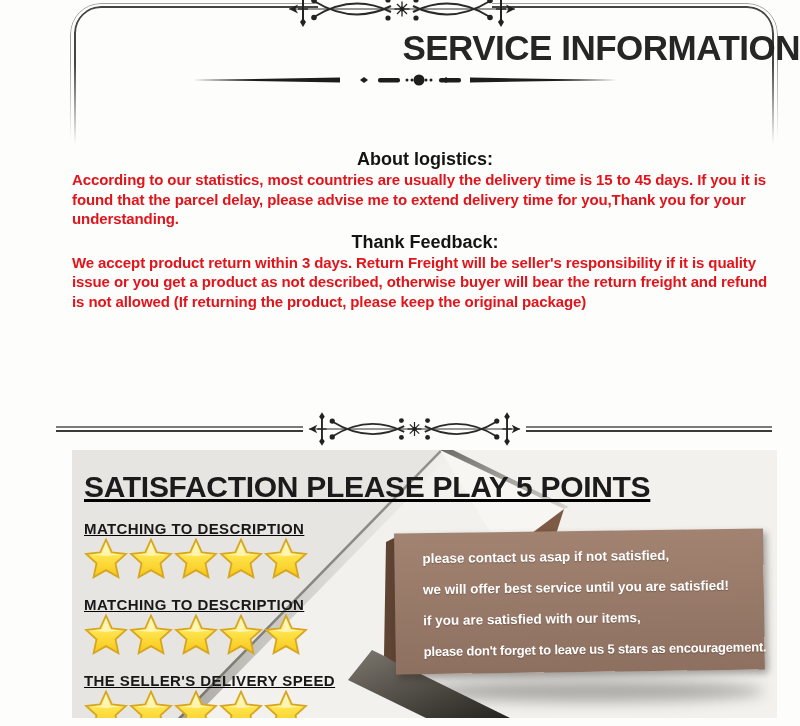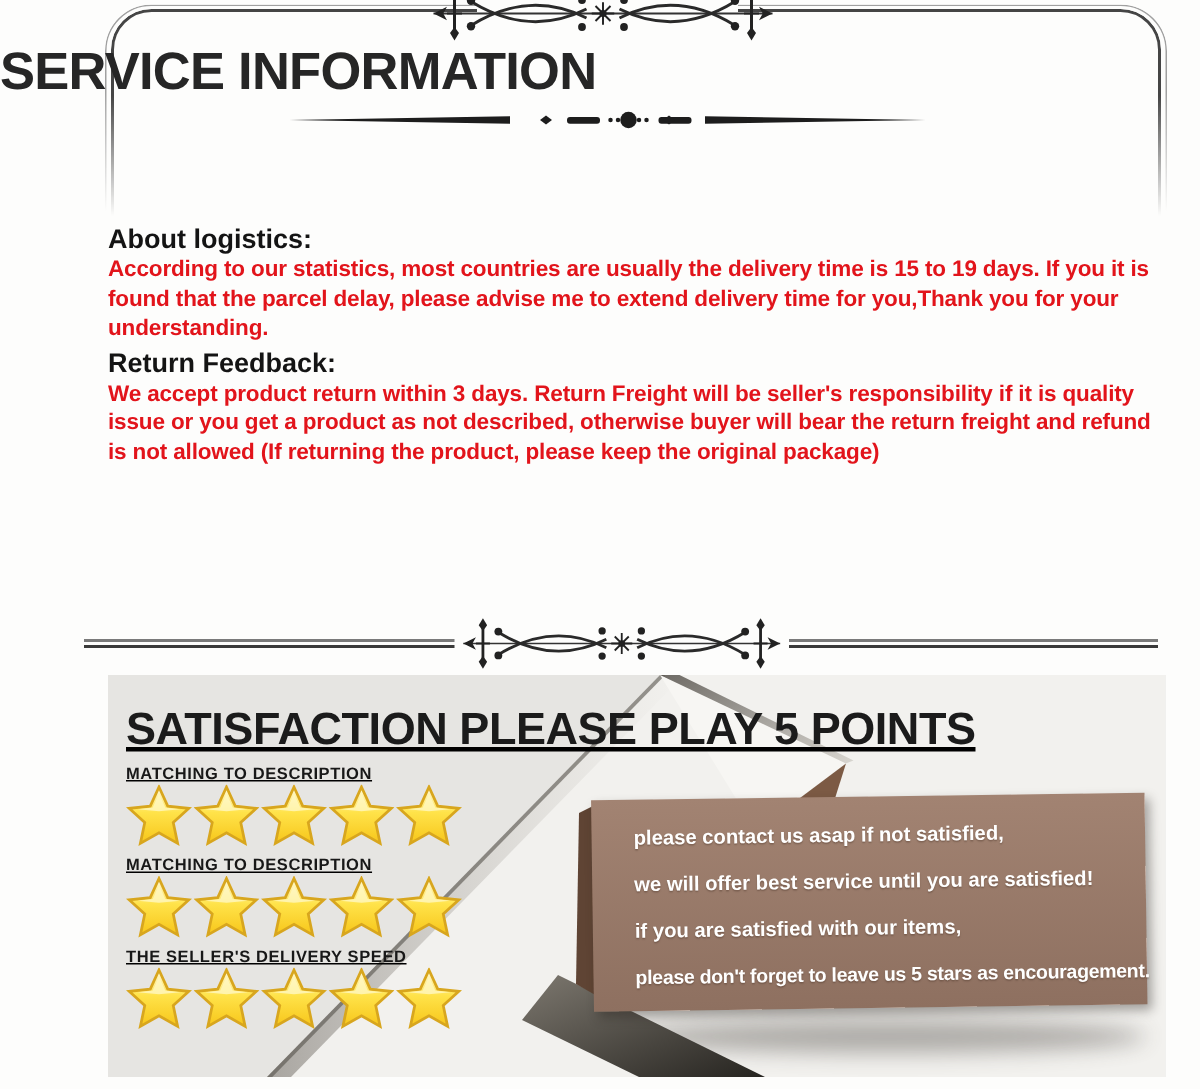--- a/index.html
+++ b/index.html
@@ -14,42 +14,42 @@
             mask-image:linear-gradient(to bottom,#000 0,#000 58px,transparent 138px);
   }
   .card-outline-outer { left:70px; top:3px; width:708px; height:430px;
     border:1px solid #a0a0a0; border-radius:31px; }
   .card-outline-inner { left:74px; top:6px; width:700px; height:424px;
     border:2px solid #454545; border-radius:27px; }
   .ornament-gap { position:absolute; left:318px; top:0; width:174px; height:16px; background:#fdfdfc; }
 
   .top-ornament { position:absolute; left:287px; top:-13px; width:230px; height:44px; }
 
-  .title { position:absolute; left:0; top:28px; width:800px; text-align:left;
+  .title { position:absolute; left:0; top:28px; width:800px; text-align:right;
     font-size:35px; font-weight:700; letter-spacing:-0.5px; color:#262626; }
 
   .title-divider { position:absolute; left:175px; top:70px; width:460px; height:20px; }
 
   .info { position:absolute; left:72px; top:148px; width:706px; }
-  .info-heading { font-size:18px; font-weight:700; color:#141414; line-height:22px; }
+  .info-heading { font-size:18px; font-weight:700; color:#141414; line-height:22px;text-align:center; }
   .info-body { font-size:15px; font-weight:700; color:#e2141b; line-height:19.5px;
     letter-spacing:-0.1px; margin-bottom:2px; }
 
   .mid-divider { position:absolute; left:56px; top:416px; width:716px; height:26px;
     display:flex; align-items:center; }
   .mid-rule { flex:1; height:6px; border-top:2px solid #7a7a7a; border-bottom:2px solid #3a3a3a; }
   .mid-ornament { width:215px; height:44px; flex:0 0 auto; margin:0 4px; }
 
   .panel { position:absolute; left:72px; top:450px; width:705px; height:268px;
     background:#e6e5e2; overflow:hidden; }
   .panel-art { position:absolute; left:0; top:0; width:705px; height:268px; z-index:1; }
   .panel-content { position:relative; z-index:2; padding:20px 0 0 12px;text-decoration:underline; }
   .panel-heading { font-size:30px; font-weight:700; color:#1b1b1b; letter-spacing:-0.3px; }
-  .rating-label { font-size:11px; font-weight:700; color:#181818; letter-spacing:0.4px;
-    margin-top:6px; }
+  .rating-label { font-size:15px; font-weight:700; color:#181818; letter-spacing:0.4px;
+    margin-top:16px; }
   .star-row { display:flex; gap:1px; margin-top:1px; height:42px; }
   .star-row svg { width:44px; height:42px; }
 
   .note-box { position:absolute; left:323px; top:81px; width:369px; height:141px; z-index:3;
     background:linear-gradient(180deg,#a28371 0%,#97786六 50%,#8e7060 100%);
     background:linear-gradient(180deg,#a28372,#8e7060);
     transform:rotate(-0.8deg);
     box-shadow:3px 4px 7px rgba(40,35,30,0.4);
     padding:10px 6px 0 28px; }
   .note-line { color:#ffffff; font-size:13.5px; font-weight:700; line-height:31px;
@@ -121,22 +121,22 @@
     <circle cx="237" cy="10" r="1.5" fill="#1d1d1d"></circle>
     <circle cx="230" cy="10" r="5.5" fill="#1d1d1d" transform="translate(14,0)"></circle>
     <circle cx="251" cy="10" r="1.5" fill="#1d1d1d"></circle>
     <circle cx="256" cy="10" r="1.5" fill="#1d1d1d"></circle>
     <rect x="264" y="8" width="22" height="4.5" rx="2" fill="#1d1d1d"></rect>
     <polygon points="300,10 304,7 308,10 304,13" fill="#1d1d1d" transform="translate(-33,0)"></polygon>
   </svg>
 
   <div class="info">
     <div class="info-heading">About logistics:</div>
-    <div class="info-body">According to our statistics, most countries are usually the delivery time is 15 to 19 days. If you it is found that the parcel delay, please advise me to extend delivery time for you,Thank you for your understanding.</div>
-    <div class="info-heading">Return Feedback:</div>
+    <div class="info-body">According to our statistics, most countries are usually the delivery time is 15 to 45 days. If you it is found that the parcel delay, please advise me to extend delivery time for you,Thank you for your understanding.</div>
+    <div class="info-heading">Thank Feedback:</div>
     <div class="info-body">We accept product return within 3 days. Return Freight will be seller's responsibility if it is quality issue or you get a product as not described, otherwise buyer will bear the return freight and refund is not allowed (If returning the product, please keep the original package)</div>
   </div>
 
   <div class="mid-divider">
     <div class="mid-rule"></div>
     <svg class="mid-ornament">
         <use href="#flourish"></use>
       </svg>
     <div class="mid-rule"></div>
   </div>

